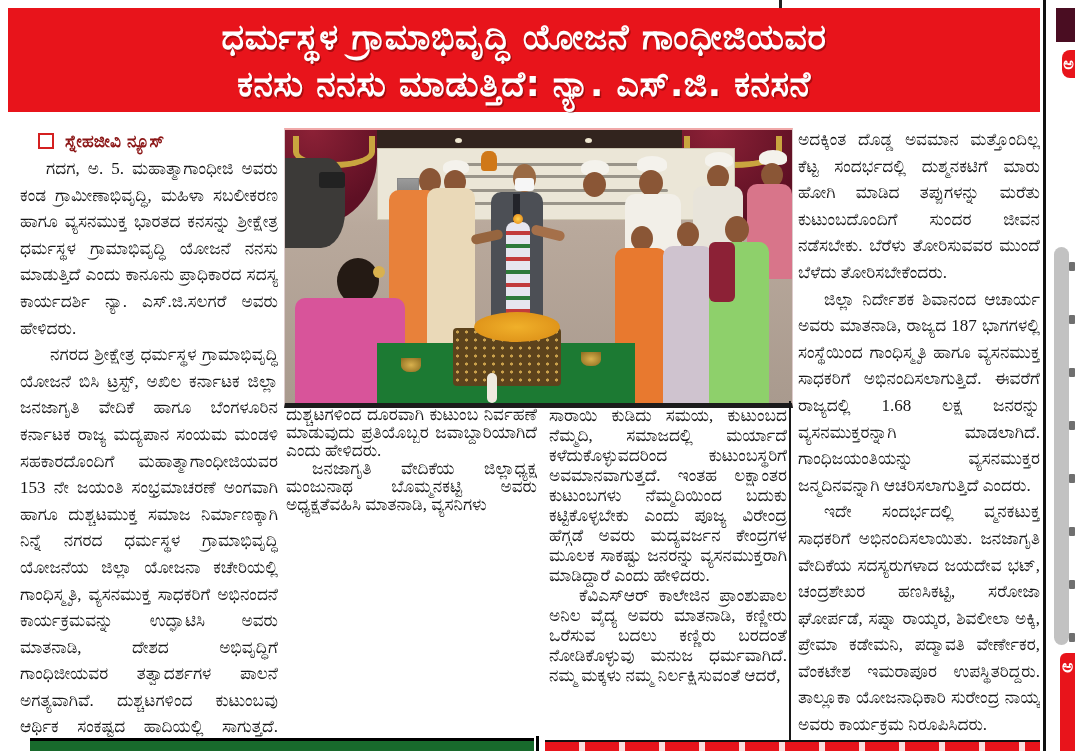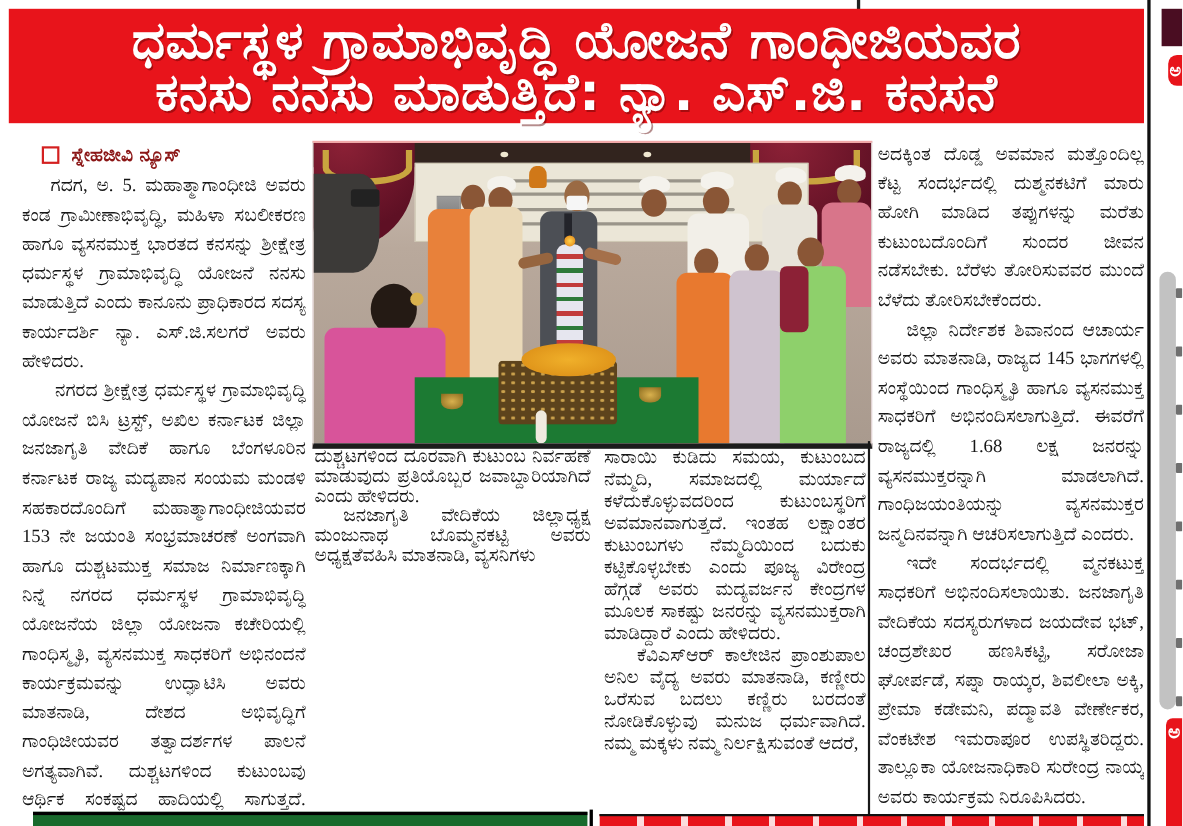--- a/index.html
+++ b/index.html
@@ -1,21 +1,21 @@
 <!DOCTYPE html>
 <html><head>
 <meta charset="utf-8">
 <style>
   html,body{margin:0;padding:0;background:#ffffff;}
   .canvas{position:relative;width:1075px;height:751px;background:#ffffff;overflow:hidden;
           font-family:"Liberation Serif","DejaVu Serif",serif;}
   
   .headline{position:absolute;left:8px;top:8px;width:1032px;height:104px;background:#e8141b;
             color:#ffffff;text-align:center;font-family:"DejaVu Sans","Liberation Sans",sans-serif;
-            font-weight:700;font-size:47px;line-height:47px;padding-top:6px;box-sizing:border-box;
+            font-weight:700;font-size:35px;line-height:47px;padding-top:6px;box-sizing:border-box;
             text-shadow:1.5px 1.5px 0 rgba(90,0,0,.45);letter-spacing:.5px;}
   .top-divider{position:absolute;left:779px;top:0;width:3px;height:9px;background:#222;}
   
   .byline{position:absolute;left:38px;top:131px;display:flex;align-items:center;gap:11px;
           color:#8b1616;font-weight:700;font-size:17px;font-family:"DejaVu Sans",sans-serif;}
   .byline .bullet{width:12px;height:12px;border:2.5px solid #d42020;background:#fff;display:inline-block;}
   
   .col{position:absolute;color:#161616;font-size:17px;text-align:justify;}
   .col p{margin:0;}
   .left-col{left:20px;top:156px;width:258px;height:582px;line-height:26.6px;overflow:hidden;font-family:Liberation Serif, serif;}
@@ -165,21 +165,21 @@
 
   <div class="col mid-col-2">
     <p>ಸಾರಾಯಿ ಕುಡಿದು ಸಮಯ, ಕುಟುಂಬದ ನೆಮ್ಮದಿ, ಸಮಾಜದಲ್ಲಿ ಮರ್ಯಾದೆ ಕಳೆದುಕೊಳ್ಳುವದರಿಂದ ಕುಟುಂಬಸ್ಥರಿಗೆ ಅವಮಾನವಾಗುತ್ತದೆ. ಇಂತಹ ಲಕ್ಷಾಂತರ ಕುಟುಂಬಗಳು ನೆಮ್ಮದಿಯಿಂದ ಬದುಕು ಕಟ್ಟಿಕೊಳ್ಳಬೇಕು ಎಂದು ಪೂಜ್ಯ ವಿರೇಂದ್ರ ಹೆಗ್ಗಡೆ ಅವರು ಮದ್ಯವರ್ಜನ ಕೇಂದ್ರಗಳ ಮೂಲಕ ಸಾಕಷ್ಟು ಜನರನ್ನು ವ್ಯಸನಮುಕ್ತರಾಗಿ ಮಾಡಿದ್ದಾರೆ ಎಂದು ಹೇಳಿದರು.</p>
     <p class="indent2">ಕೆವಿಎಸ್ಆರ್ ಕಾಲೇಜಿನ ಪ್ರಾಂಶುಪಾಲ ಅನಿಲ ವೈದ್ಯ ಅವರು ಮಾತನಾಡಿ, ಕಣ್ಣೀರು ಒರೆಸುವ ಬದಲು ಕಣ್ಣಿರು ಬರದಂತೆ ನೋಡಿಕೊಳ್ಳುವು ಮನುಜ ಧರ್ಮವಾಗಿದೆ. ನಮ್ಮ ಮಕ್ಕಳು ನಮ್ಮ ನಿರ್ಲಕ್ಷಿಸುವಂತೆ ಆದರೆ,</p>
   </div>
 
   <div class="vert-rule"></div>
 
   <div class="col right-col">
     <p>ಅದಕ್ಕಿಂತ ದೊಡ್ಡ ಅವಮಾನ ಮತ್ತೊಂದಿಲ್ಲ ಕೆಟ್ಟ ಸಂದರ್ಭದಲ್ಲಿ ದುಶ್ಮನಕಟಿಗೆ ಮಾರು ಹೋಗಿ ಮಾಡಿದ ತಪ್ಪುಗಳನ್ನು ಮರೆತು ಕುಟುಂಬದೊಂದಿಗೆ ಸುಂದರ ಜೀವನ ನಡೆಸಬೇಕು. ಬೆರೆಳು ತೋರಿಸುವವರ ಮುಂದೆ ಬೆಳೆದು ತೋರಿಸಬೇಕೆಂದರು.</p>
-    <p class="indent1">ಜಿಲ್ಲಾ ನಿರ್ದೇಶಕ ಶಿವಾನಂದ ಆಚಾರ್ಯ ಅವರು ಮಾತನಾಡಿ, ರಾಜ್ಯದ 145 ಭಾಗಗಳಲ್ಲಿ ಸಂಸ್ಥೆಯಿಂದ ಗಾಂಧಿಸ್ಮೃತಿ ಹಾಗೂ ವ್ಯಸನಮುಕ್ತ ಸಾಧಕರಿಗೆ ಅಭಿನಂದಿಸಲಾಗುತ್ತಿದೆ. ಈವರೆಗೆ ರಾಜ್ಯದಲ್ಲಿ 1.68 ಲಕ್ಷ ಜನರನ್ನು ವ್ಯಸನಮುಕ್ತರನ್ನಾಗಿ ಮಾಡಲಾಗಿದೆ. ಗಾಂಧಿಜಯಂತಿಯನ್ನು ವ್ಯಸನಮುಕ್ತರ ಜನ್ಮದಿನವನ್ನಾಗಿ ಆಚರಿಸಲಾಗುತ್ತಿದೆ ಎಂದರು.</p>
+    <p class="indent1">ಜಿಲ್ಲಾ ನಿರ್ದೇಶಕ ಶಿವಾನಂದ ಆಚಾರ್ಯ ಅವರು ಮಾತನಾಡಿ, ರಾಜ್ಯದ 187 ಭಾಗಗಳಲ್ಲಿ ಸಂಸ್ಥೆಯಿಂದ ಗಾಂಧಿಸ್ಮೃತಿ ಹಾಗೂ ವ್ಯಸನಮುಕ್ತ ಸಾಧಕರಿಗೆ ಅಭಿನಂದಿಸಲಾಗುತ್ತಿದೆ. ಈವರೆಗೆ ರಾಜ್ಯದಲ್ಲಿ 1.68 ಲಕ್ಷ ಜನರನ್ನು ವ್ಯಸನಮುಕ್ತರನ್ನಾಗಿ ಮಾಡಲಾಗಿದೆ. ಗಾಂಧಿಜಯಂತಿಯನ್ನು ವ್ಯಸನಮುಕ್ತರ ಜನ್ಮದಿನವನ್ನಾಗಿ ಆಚರಿಸಲಾಗುತ್ತಿದೆ ಎಂದರು.</p>
     <p class="indent1">ಇದೇ ಸಂದರ್ಭದಲ್ಲಿ ವ್ಮನಕಟುಕ್ತ ಸಾಧಕರಿಗೆ ಅಭಿನಂದಿಸಲಾಯಿತು. ಜನಜಾಗೃತಿ ವೇದಿಕೆಯ ಸದಸ್ಯರುಗಳಾದ ಜಯದೇವ ಭಟ್, ಚಂದ್ರಶೇಖರ ಹಣಸಿಕಟ್ಟಿ, ಸರೋಜಾ ಘೋರ್ಪಡೆ, ಸಪ್ನಾ ರಾಯ್ಕರ, ಶಿವಲೀಲಾ ಅಕ್ಕಿ, ಪ್ರೇಮಾ ಕಡೇಮನಿ, ಪದ್ಮಾವತಿ ವೇರ್ಣೇಕರ, ವೆಂಕಟೇಶ ಇಮರಾಪೂರ ಉಪಸ್ಥಿತರಿದ್ದರು. ತಾಲ್ಲೂಕಾ ಯೋಜನಾಧಿಕಾರಿ ಸುರೇಂದ್ರ ನಾಯ್ಕ ಅವರು ಕಾರ್ಯಕ್ರಮ ನಿರೂಪಿಸಿದರು.</p>
   </div>
 
   <div class="green-bar"></div>
   <div class="green-bar-end"></div>
   <div class="red-band"></div>
 
   <div class="page-rule"></div>
   <div class="frag frag-maroon"></div>
   <div class="frag frag-redtop">ಅ</div>

